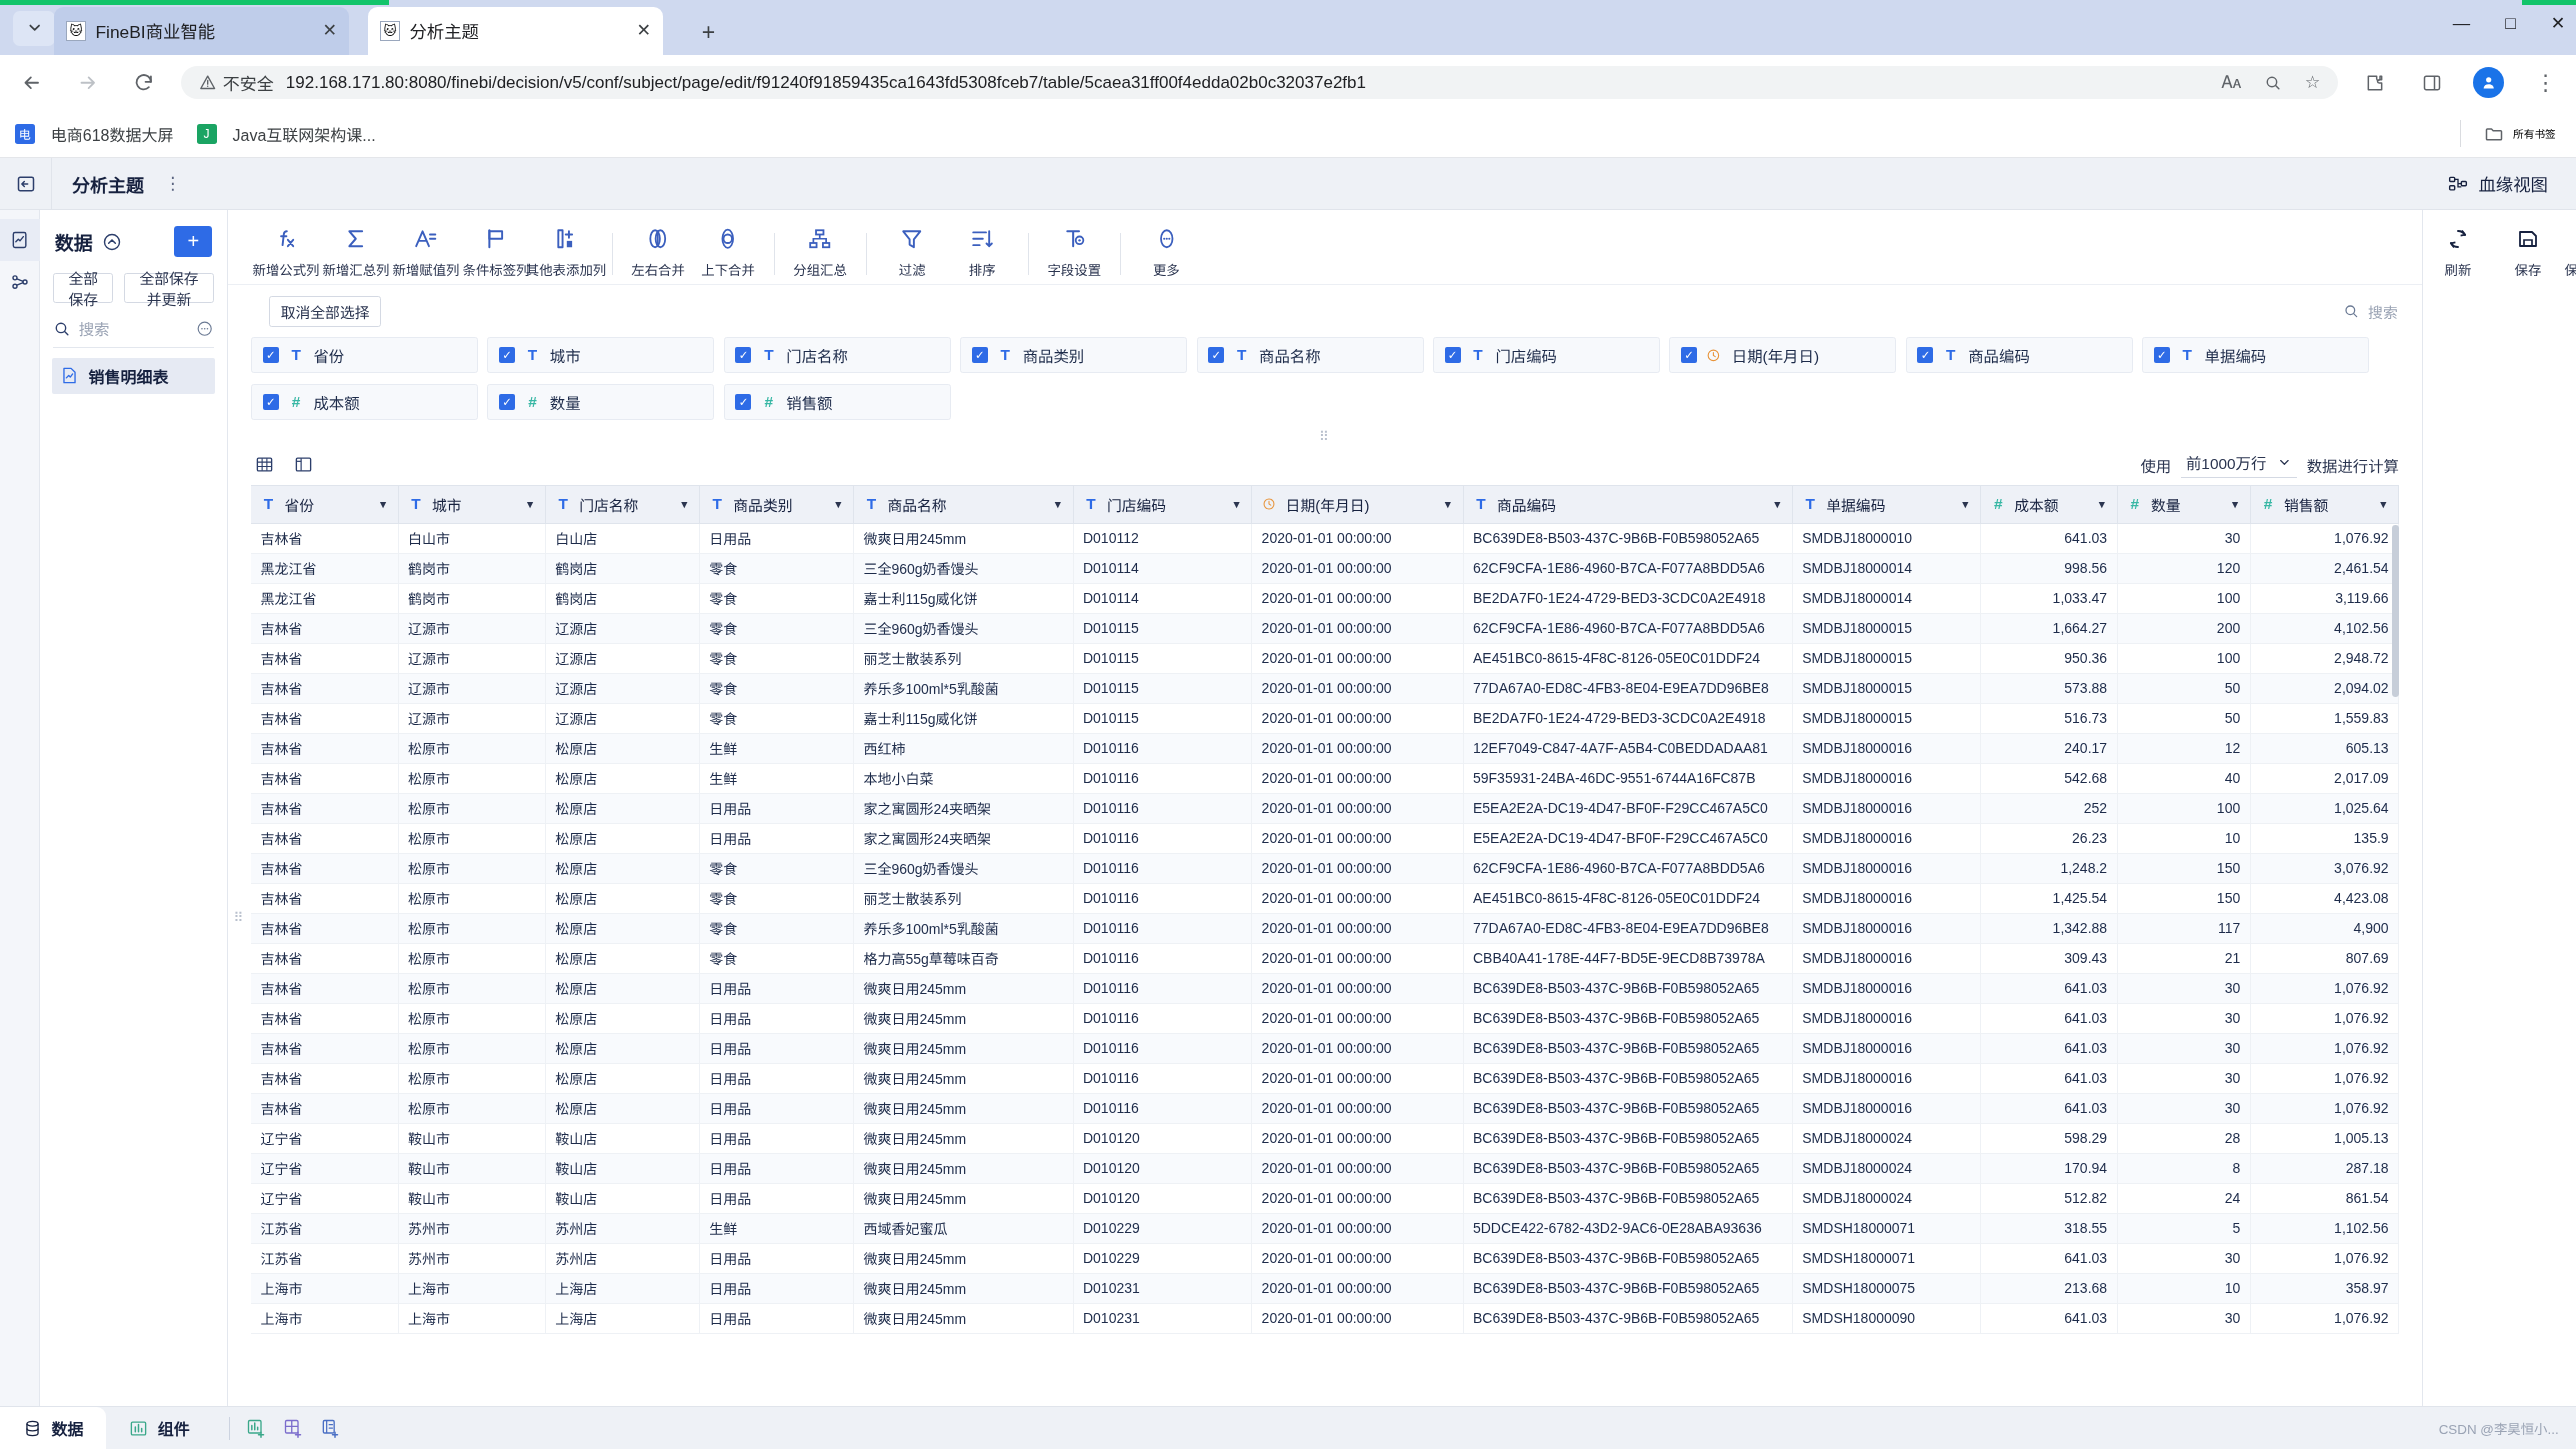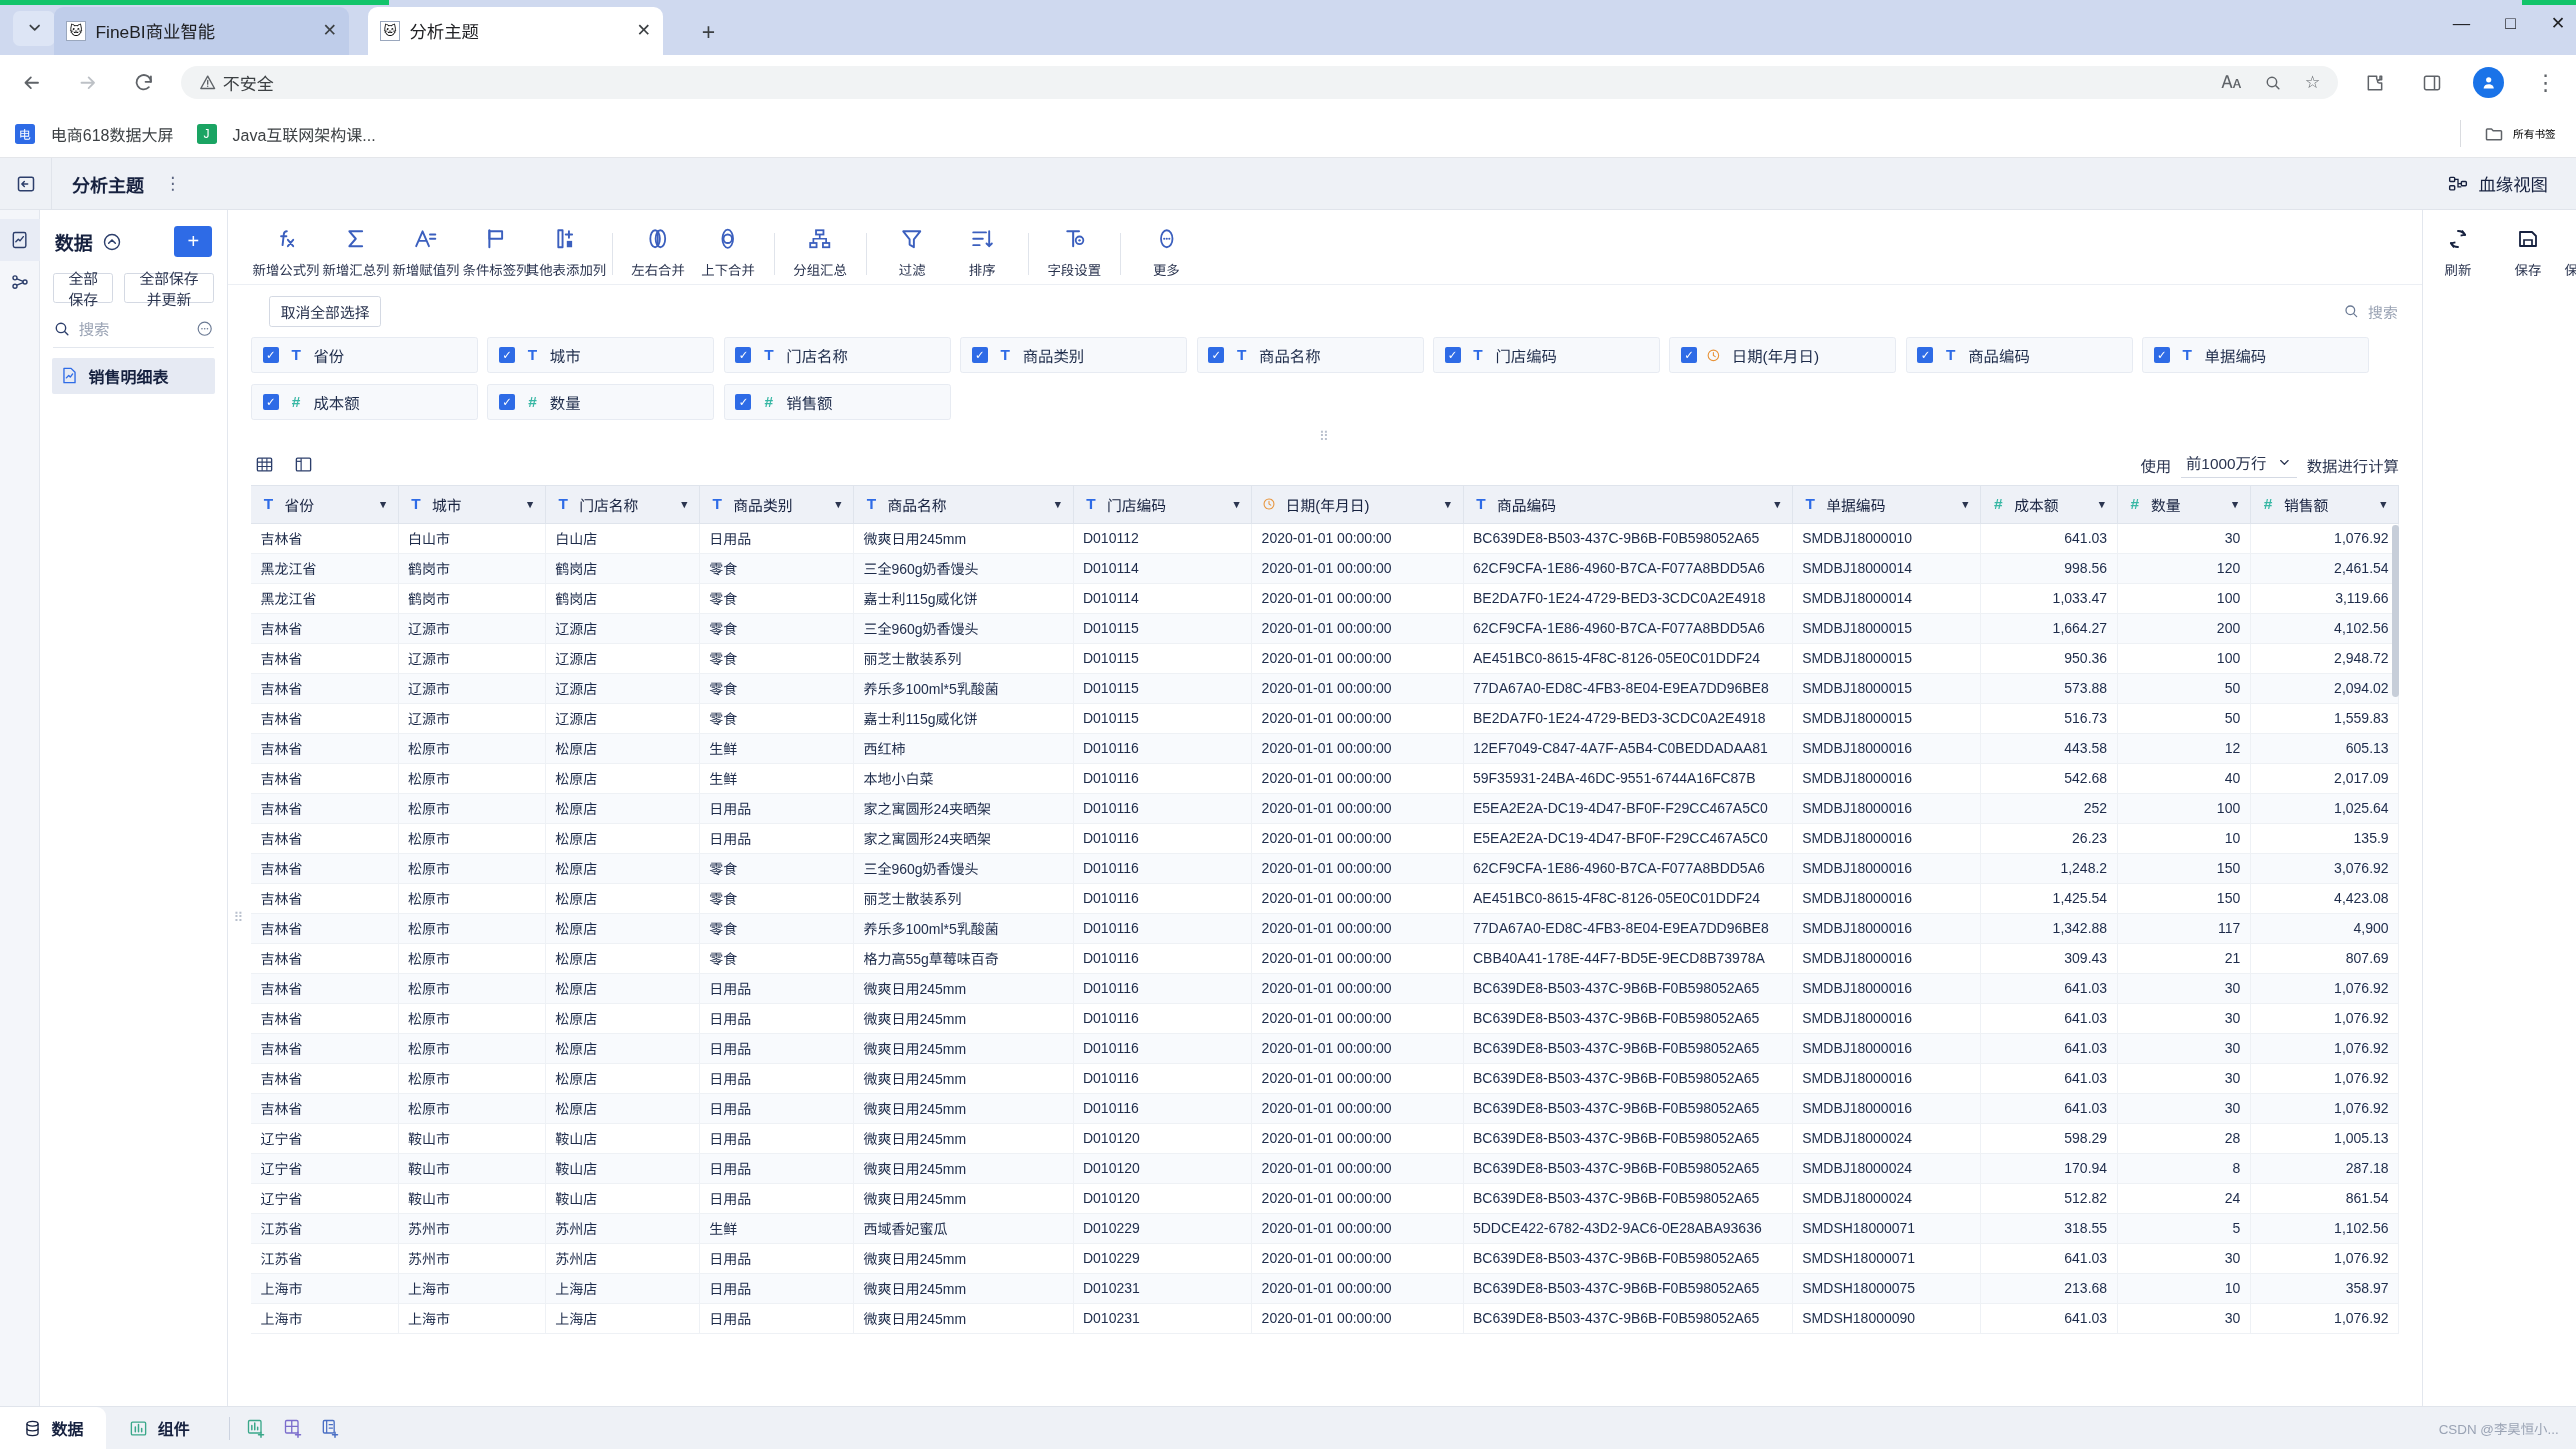--- a/index.html
+++ b/index.html
@@ -281,20 +281,21 @@
       <span class="omni-warn">
         <span class="wicon">
           <svg width="17.4" height="17.4" viewBox="0 0 24 24">
               <path d="M12 3l9.5 17h-19z" fill="none" stroke="#5f6368" stroke-width="1.9" stroke-linejoin="round"></path>
               <path d="M12 9v5" stroke="#5f6368" stroke-width="1.9" stroke-linecap="round"></path>
               <circle cx="12" cy="17" r="1" fill="#5f6368"></circle>
             </svg>
         </span>
         <span class="wtext">不安全</span>
       </span>
+      <span class="omni-url">192.168.171.80:8080/finebi/decision/v5/conf/subject/page/edit/f91240f91859435ca1643fd5308fceb7/table/5caea31ff00f4edda02b0c32037e2fb1</span>
       <span class="omni-right">
         <span>🗛</span>
         <span>
           <svg width="17.4" height="17.4" viewBox="0 0 24 24">
               <circle cx="11" cy="11" r="6.5" fill="none" stroke="#5f6368" stroke-width="2"></circle>
               <path d="M16 16l4.5 4.5" stroke="#5f6368" stroke-width="2" stroke-linecap="round"></path>
             </svg>
         </span>
         <span>☆</span>
       </span>
@@ -877,21 +878,21 @@
                 <tr class="even">
                   <td>吉林省</td>
                   <td>松原市</td>
                   <td>松原店</td>
                   <td>生鲜</td>
                   <td>西红柿</td>
                   <td>D010116</td>
                   <td>2020-01-01 00:00:00</td>
                   <td>12EF7049-C847-4A7F-A5B4-C0BEDDADAA81</td>
                   <td>SMDBJ18000016</td>
-                  <td class="num">443.58</td>
+                  <td class="num">240.17</td>
                   <td class="num">12</td>
                   <td class="num">605.13</td>
                 </tr>
                 <tr class="odd">
                   <td>吉林省</td>
                   <td>松原市</td>
                   <td>松原店</td>
                   <td>生鲜</td>
                   <td>本地小白菜</td>
                   <td>D010116</td>

